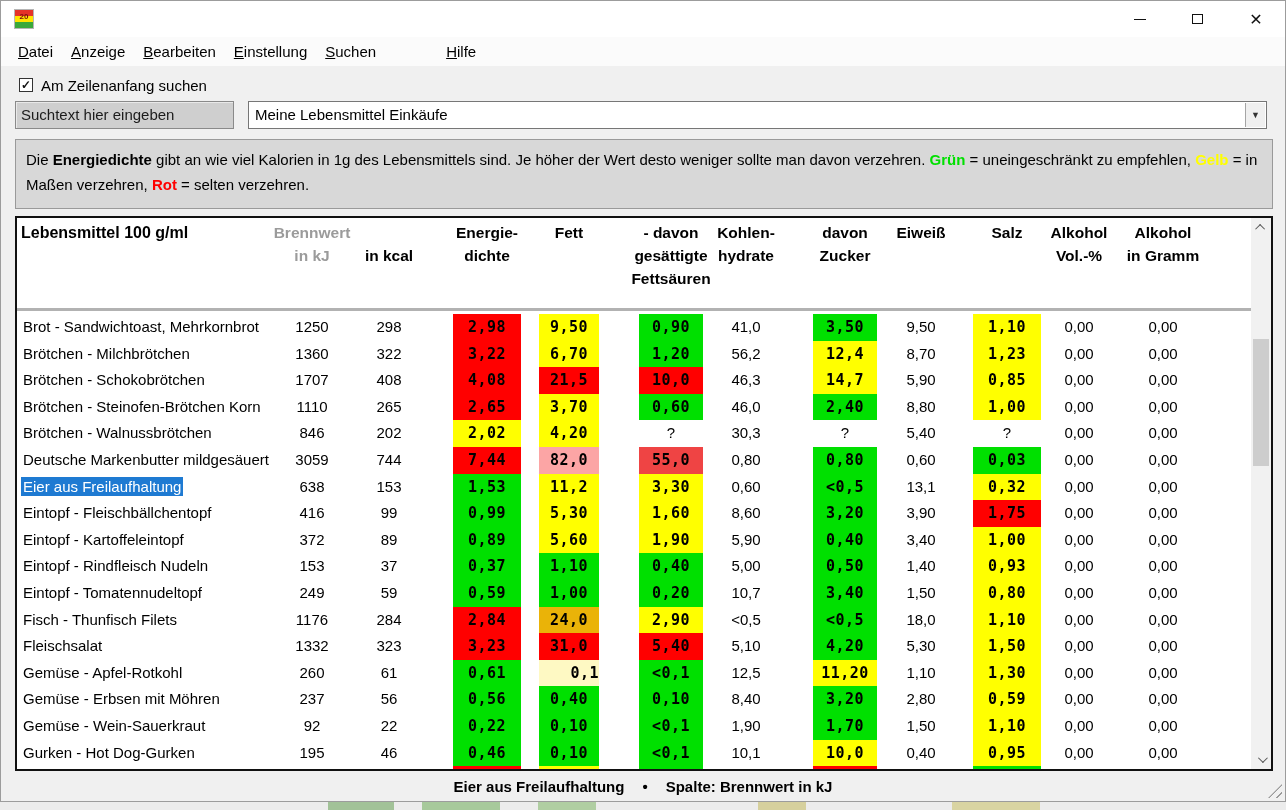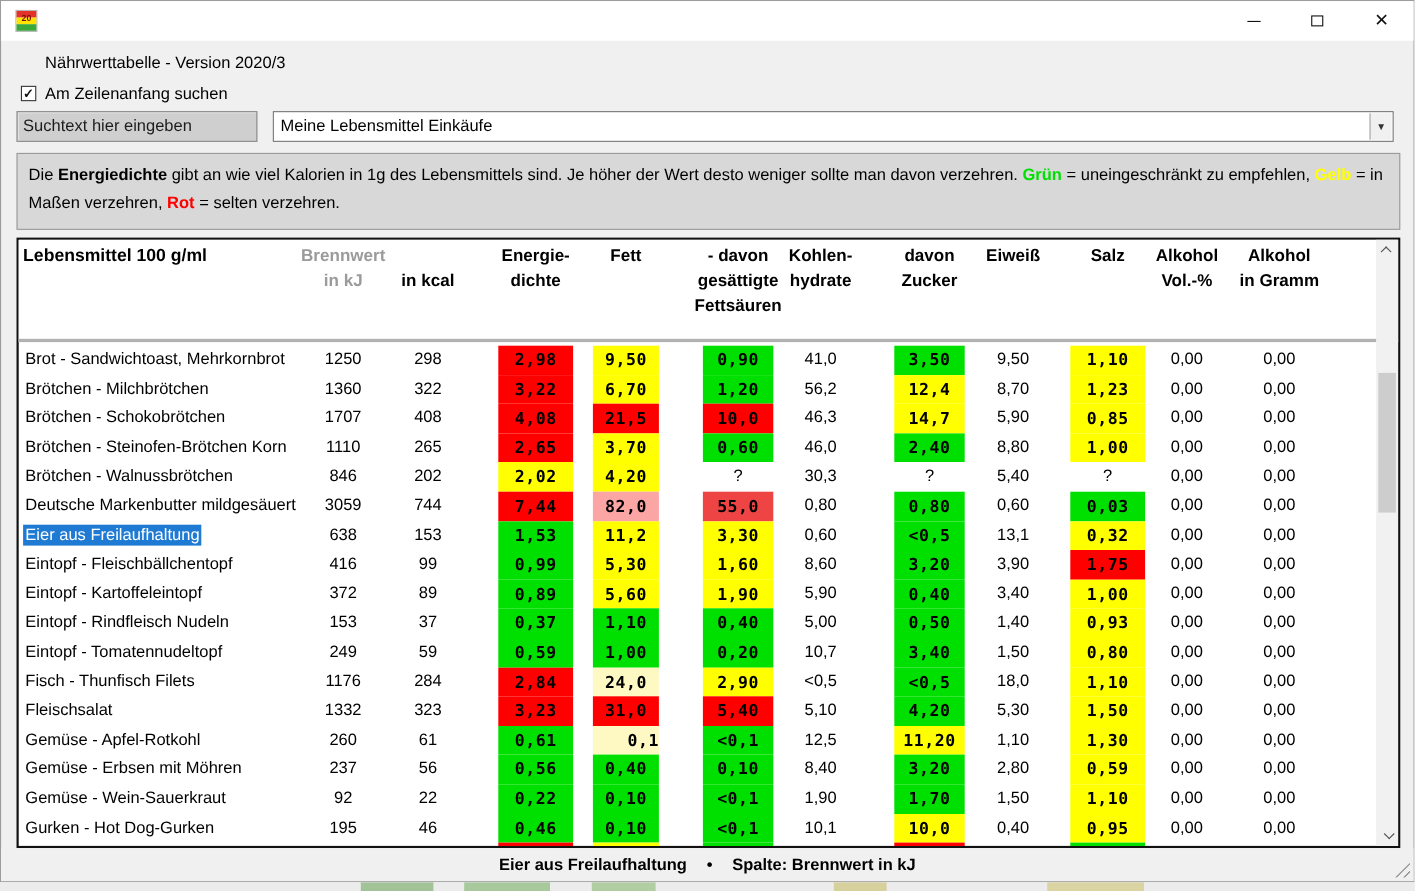--- a/index.html
+++ b/index.html
@@ -125,20 +125,28 @@
           <span class="glyph-min"></span>
         </div>
       <div class="winbtn btn-max">
           <span class="glyph-max"></span>
         </div>
       <div class="winbtn btn-close">
           <span>✕</span>
         </div>
     </div>
 
+    <div class="menubar" id="menubar">
+        <div class="menu-item">Datei</div>
+        <div class="menu-item">Anzeige</div>
+        <div class="menu-item">Bearbeiten</div>
+        <div class="menu-item">Einstellung</div>
+        <div class="menu-item">Suchen</div>
+        <div class="menu-item menu-hilfe">Hilfe</div>
+      </div>
 
     <div class="chk-row">
       <span class="checkbox">
           <span>✓</span>
         </span>
       <span class="chk-label">Am Zeilenanfang suchen</span>
     </div>
     <div class="search-input">Suchtext hier eingeben</div>
     <div class="combo">
       <span class="combo-value">Meine Lebensmittel Einkäufe</span>
@@ -327,21 +335,21 @@
             <div class="cell col-eiweiss">1,50</div>
             <div class="cell col-salz badge" style="background: rgb(255, 255, 0);">0,80</div>
             <div class="cell col-alkvol">0,00</div>
             <div class="cell col-alkgr">0,00</div>
           </div>
           <div class="trow">
             <div class="cell c-name"><span class="nm">Fisch - Thunfisch Filets</span></div>
             <div class="cell col-kj">1176</div>
             <div class="cell col-kcal">284</div>
             <div class="cell col-energie badge" style="background: rgb(255, 0, 0);">2,84</div>
-            <div class="cell col-fett badge" style="background: #fef9c3;">24,0</div>
+            <div class="cell col-fett badge" style="background: #eab308;">24,0</div>
             <div class="cell col-gesaett badge" style="background: rgb(255, 255, 0);">2,90</div>
             <div class="cell col-kh">&lt;0,5</div>
             <div class="cell col-zucker badge" style="background: rgb(0, 224, 0);">&lt;0,5</div>
             <div class="cell col-eiweiss">18,0</div>
             <div class="cell col-salz badge" style="background: rgb(255, 255, 0);">1,10</div>
             <div class="cell col-alkvol">0,00</div>
             <div class="cell col-alkgr">0,00</div>
           </div>
           <div class="trow">
             <div class="cell c-name"><span class="nm">Fleischsalat</span></div>

